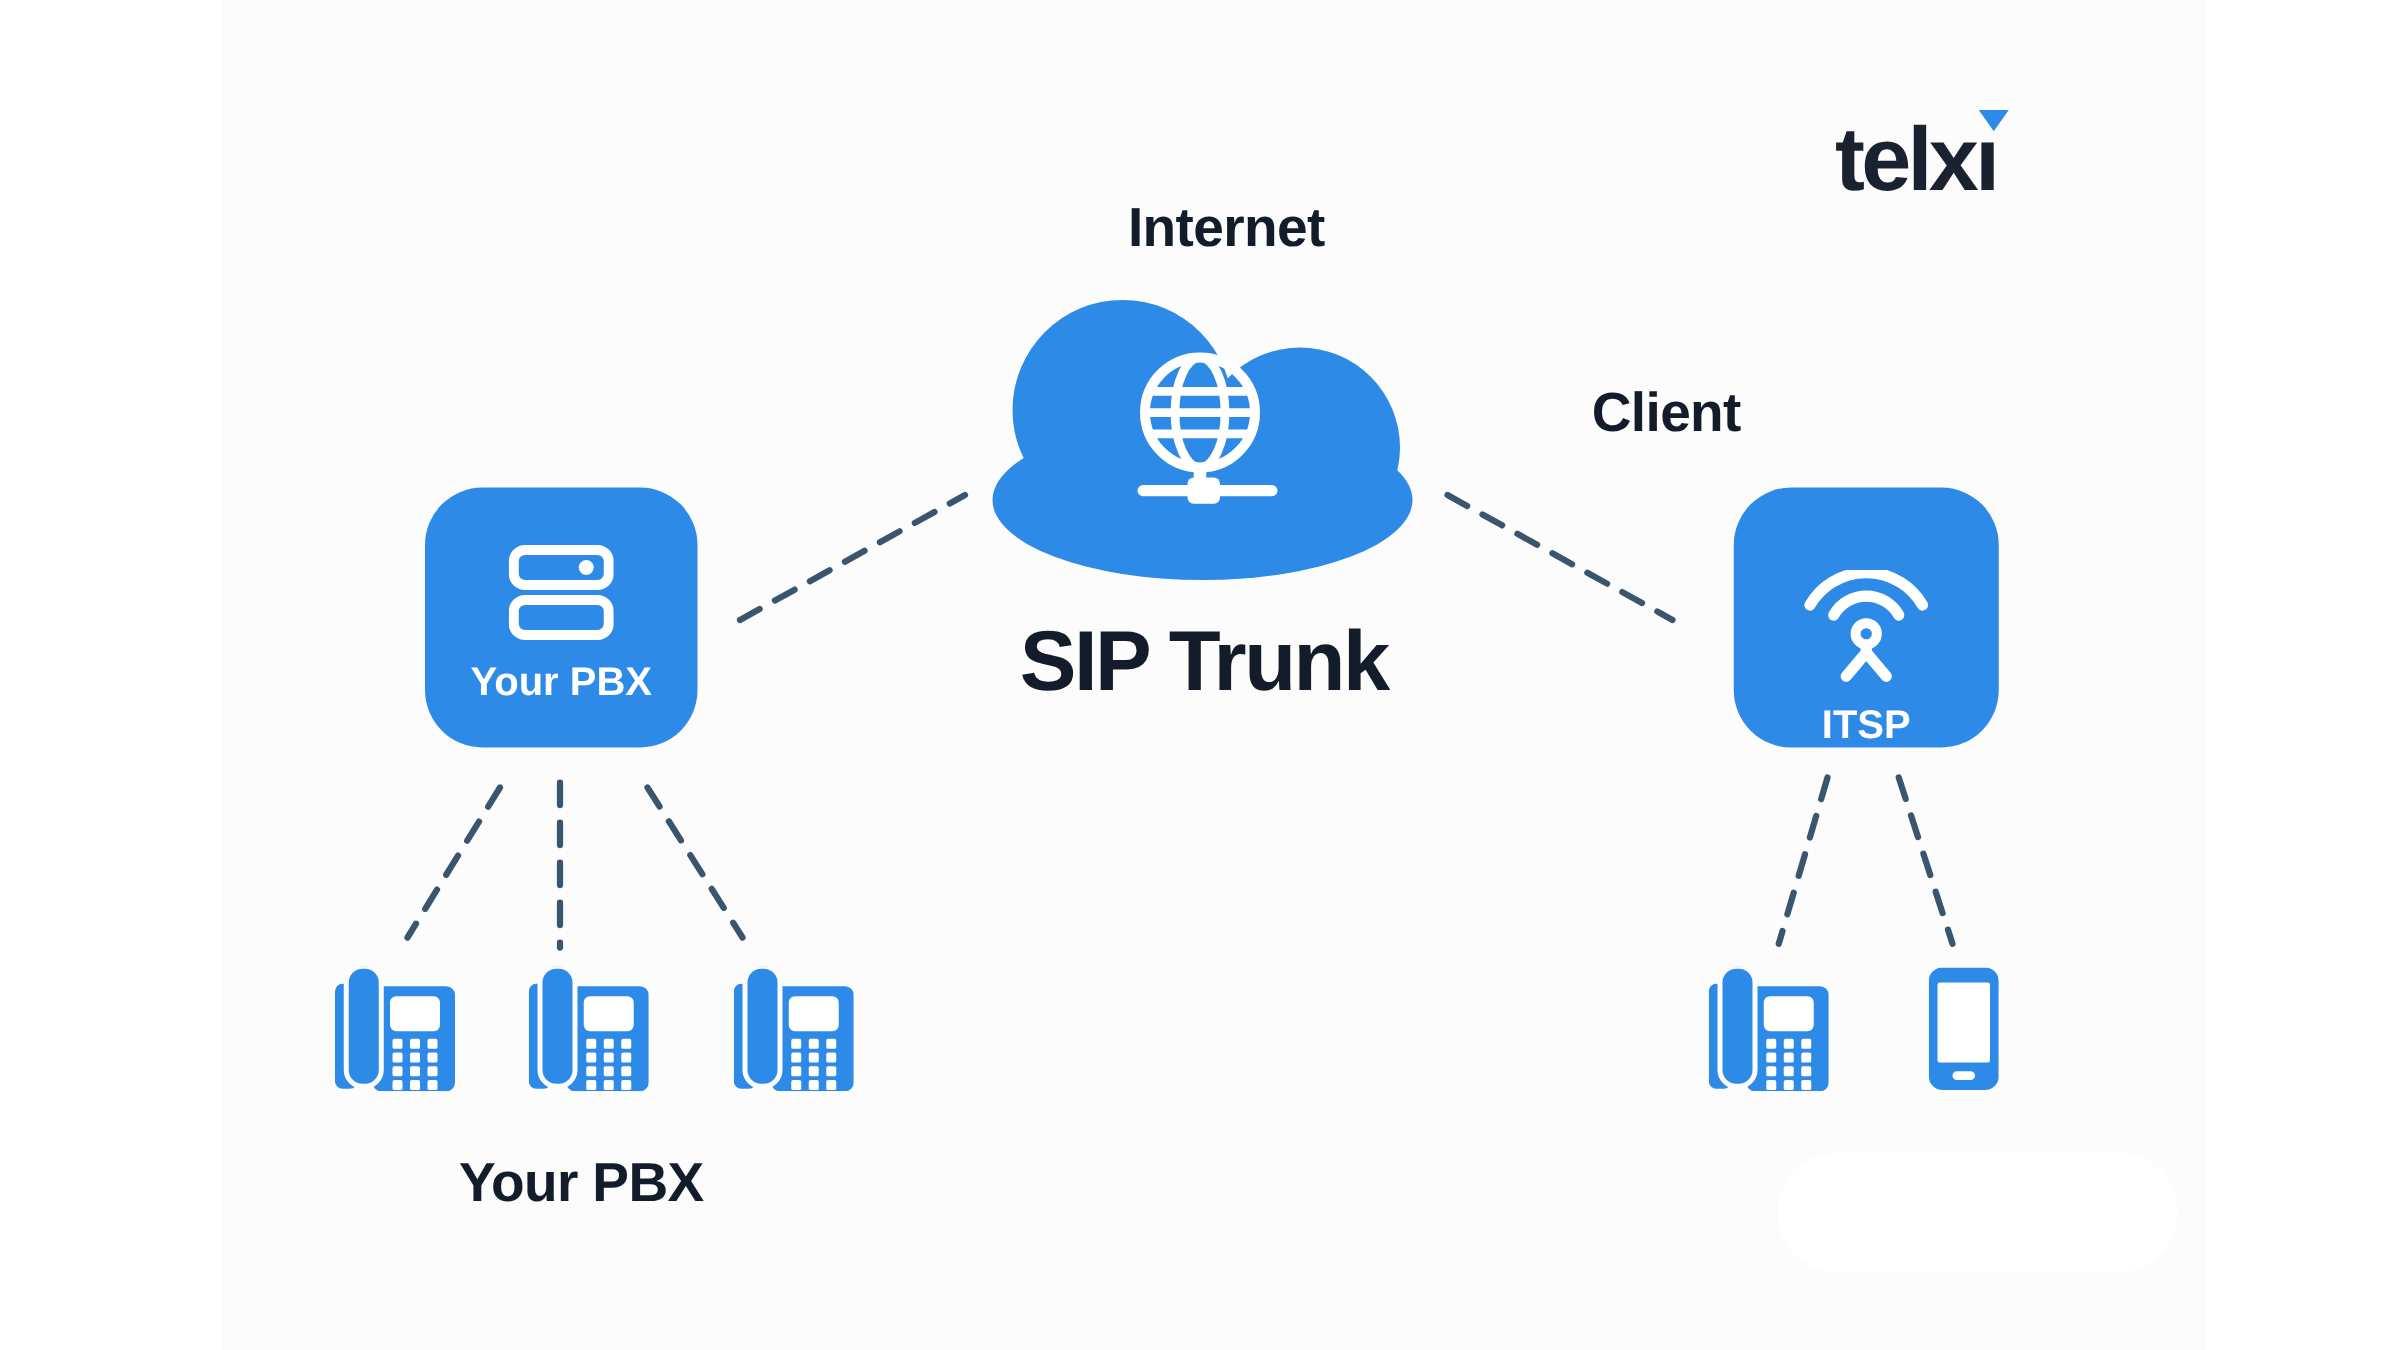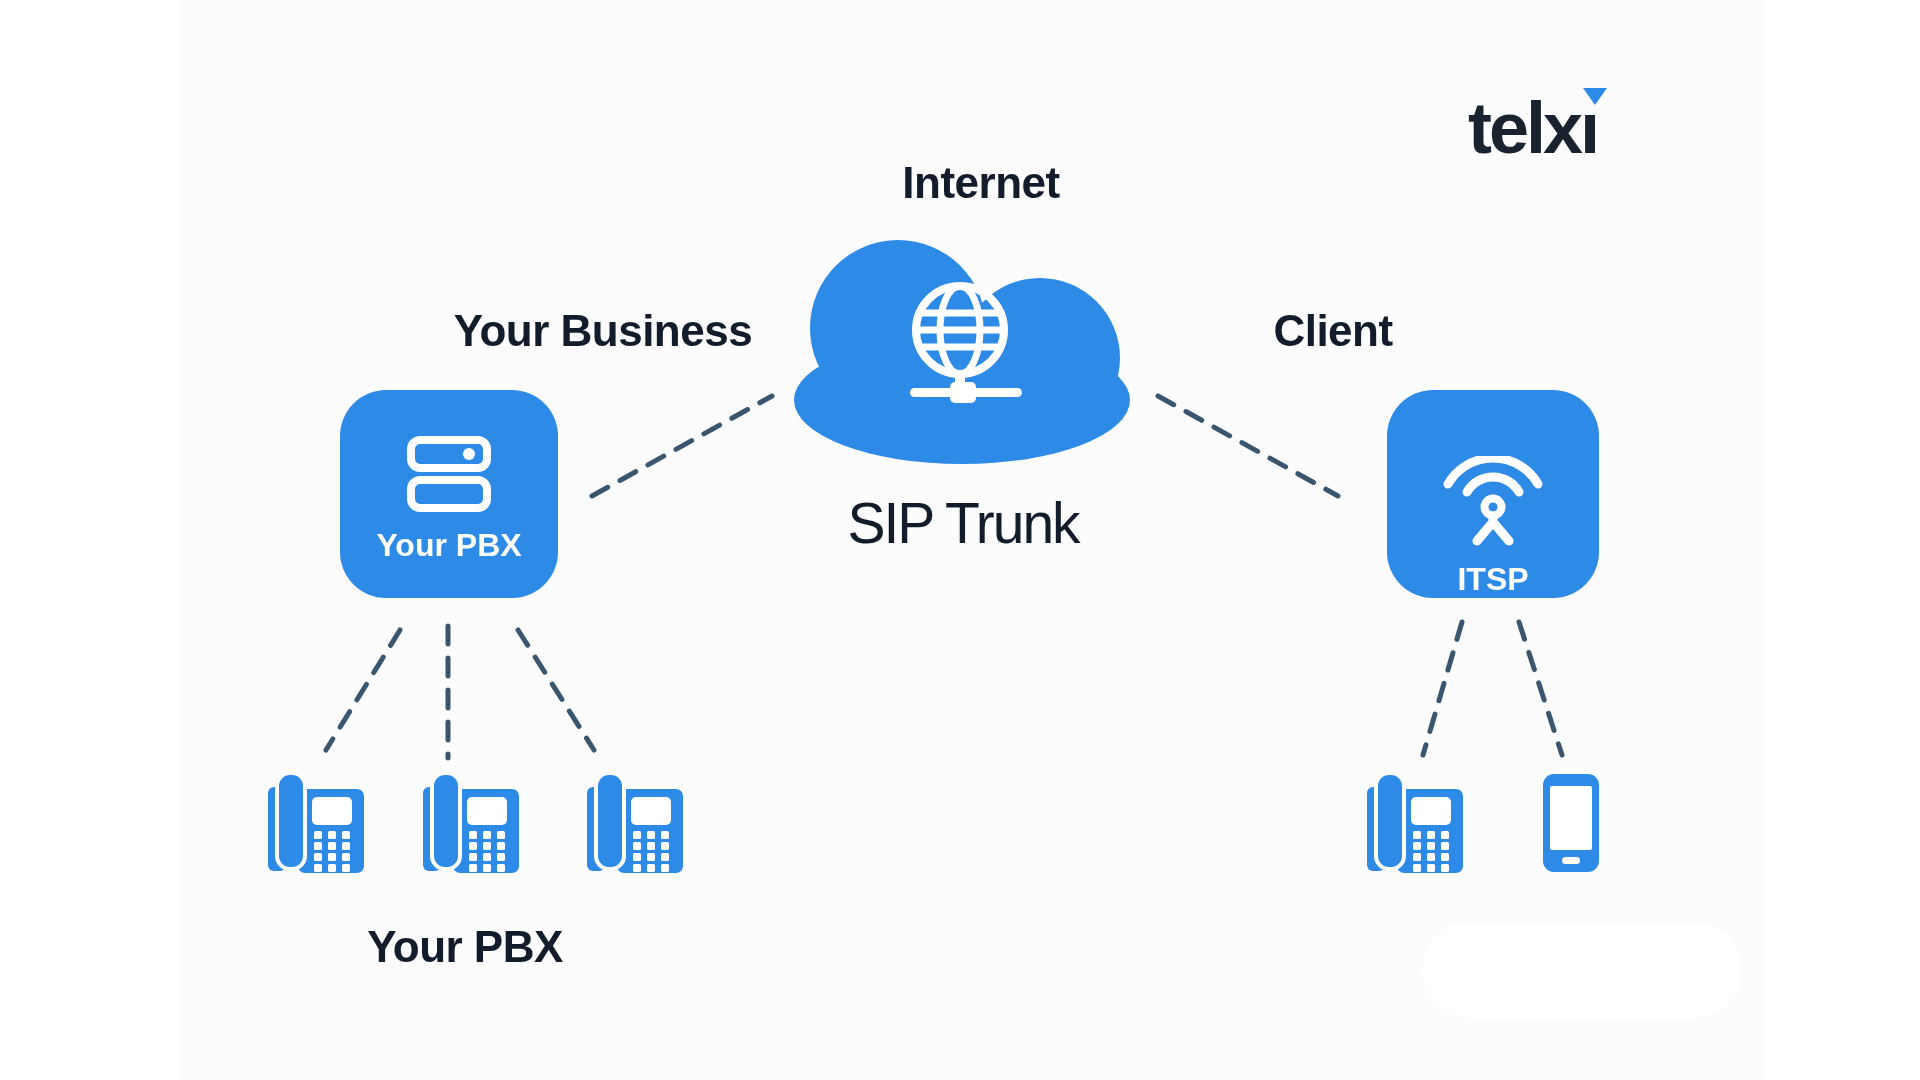--- a/index.html
+++ b/index.html
@@ -12,21 +12,21 @@
   }
   *{margin:0;padding:0;box-sizing:border-box;}
   html,body{width:1920px;height:1080px;background:#fff;overflow:hidden;
     font-family:"Liberation Sans", sans-serif;color:var(--text-dark);}
   .stage{position:relative;width:1920px;height:1080px;}
   .panel{position:absolute;left:178px;top:0;width:1587px;height:1080px;background:var(--panel-bg);}
   .abs{position:absolute;}
   .cx{transform:translateX(-50%);white-space:nowrap;}
 
   .label{font-size:44px;font-weight:600;color:var(--text-dark);letter-spacing:-0.5px;}
-  .title{font-size:57px;font-weight:400;letter-spacing:-2px;color:var(--text-dark);text-align:right;}
+  .title{font-size:68px;font-weight:700;letter-spacing:-2px;color:var(--text-dark);text-align:right;}
 
   .logo{left:1468px;top:92px;font-size:72px;font-weight:700;letter-spacing:-3px;
     color:var(--logo-text);line-height:1;}
   .logo .i-wrap{position:relative;display:inline-block;}
   .logo .tri{position:absolute;right:-10px;top:-4px;width:0;height:0;
     border-left:12px solid transparent;border-right:12px solid transparent;
     border-top:17px solid var(--primary-blue);}
 
   .node-box{background:var(--primary-blue);border-radius:46px;display:flex;
     flex-direction:column;align-items:center;}
@@ -108,21 +108,20 @@
       <line class="stroke-white" x1="126" y1="94" x2="214" y2="94" stroke-width="7"></line>
       <line class="stroke-white" x1="131" y1="111" x2="209" y2="111" stroke-width="7"></line>
       <rect class="fill-white" x="165" y="136" width="10" height="16"></rect>
       <rect class="fill-white" x="120" y="152" width="112" height="9" rx="4.5"></rect>
       <rect class="fill-white" x="160" y="146" width="26" height="21" rx="5"></rect>
     </g>
   </svg>
 
   <div class="abs title cx" style="left:963px;top:490px;">SIP Trunk</div>
 
-  <div class="abs label cx" style="left:603px;top:306px;">Your Business</div>
   <div class="abs label cx" style="left:1333px;top:306px;text-align:right;">Client</div>
 
   <div class="abs node-box pbx-box">
     <svg width="84" height="78" viewBox="0 0 84 78">
       <rect class="stroke-white" x="4" y="4" width="76" height="28" rx="9" stroke-width="8"></rect>
       <rect class="stroke-white" x="4" y="44" width="76" height="28" rx="9" stroke-width="8"></rect>
       <circle class="fill-white" cx="62" cy="18" r="6"></circle>
     </svg>
     <div class="box-label">Your PBX</div>
   </div>

